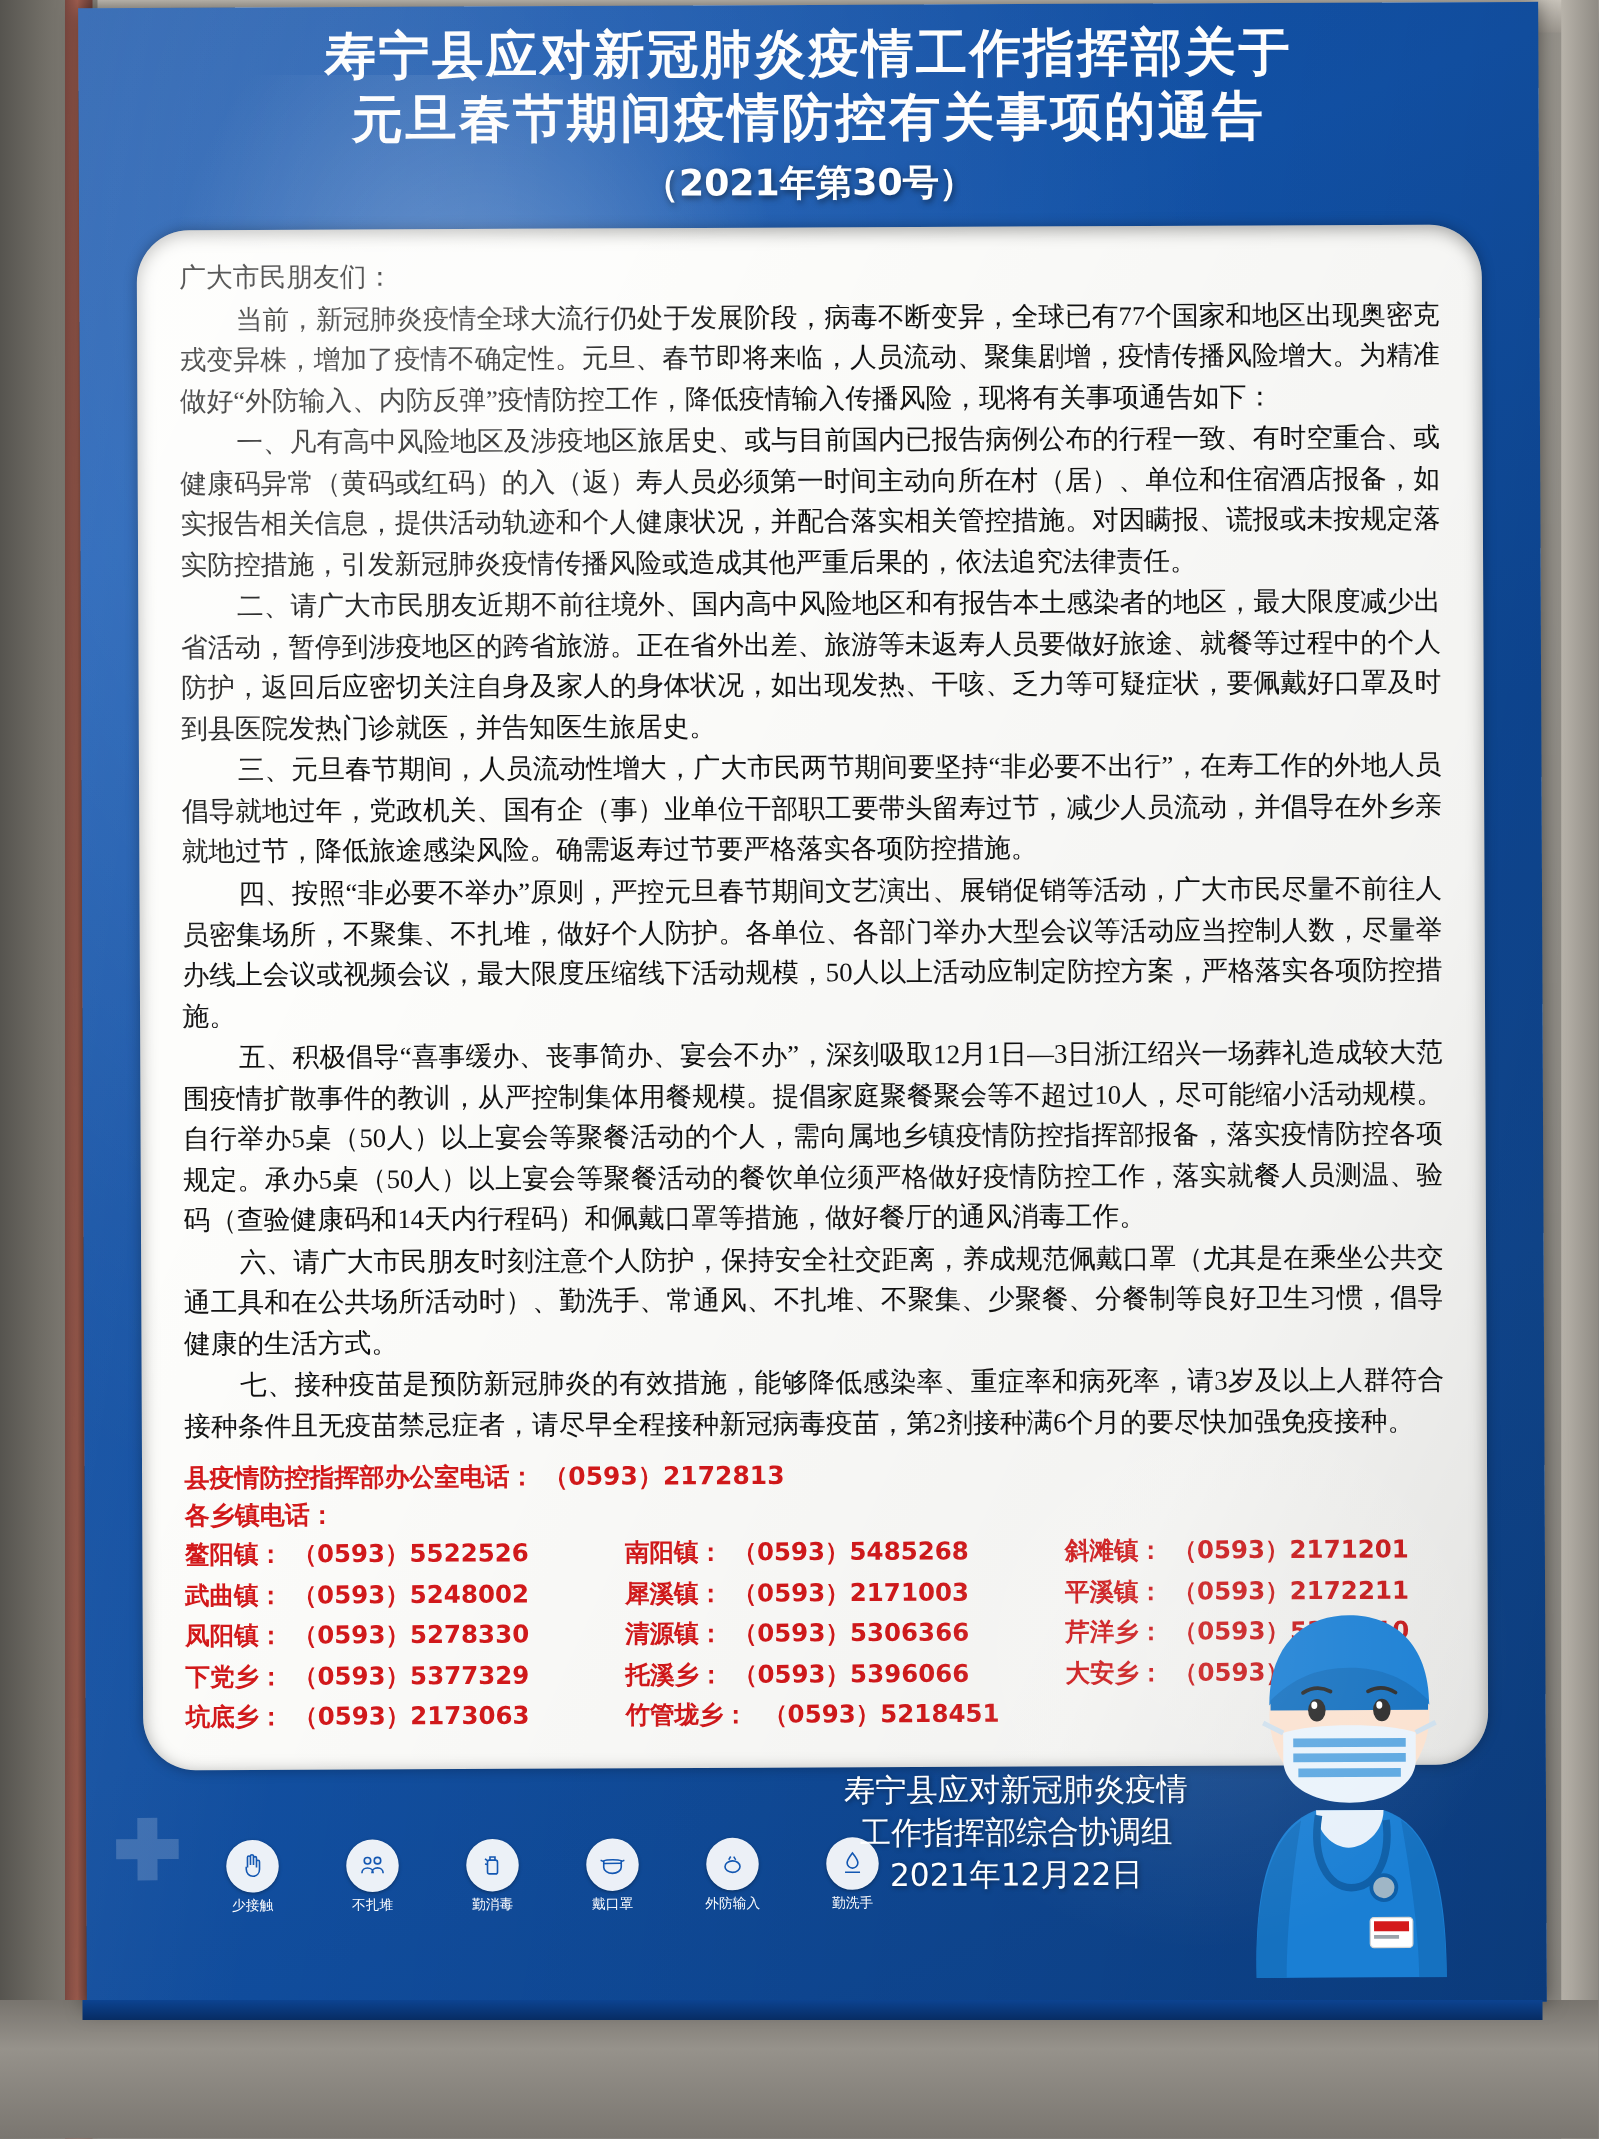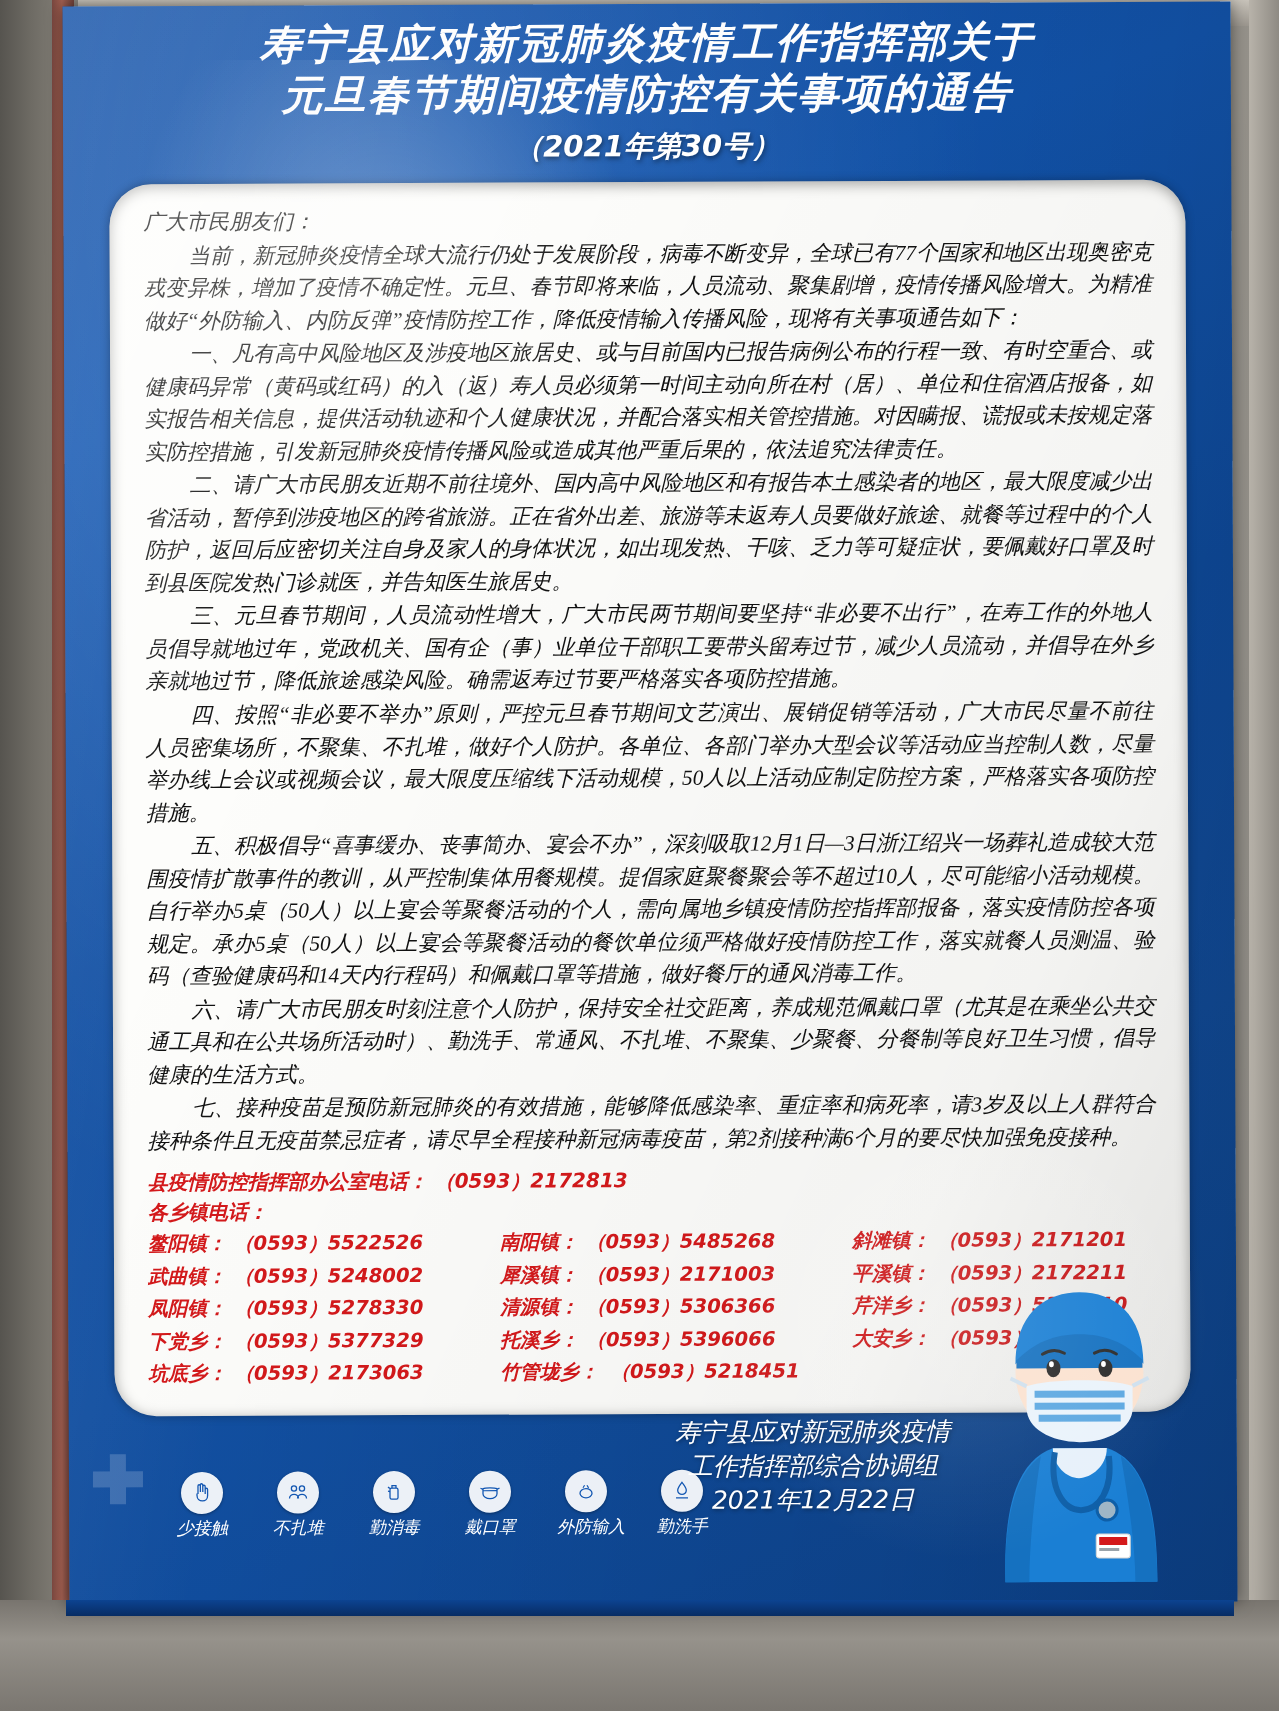--- a/index.html
+++ b/index.html
@@ -12,21 +12,20 @@
     height: 1711px;
     overflow: hidden;
     font-family: "Liberation Serif", "DejaVu Serif", serif;
   }
   #stage {
     position: relative;
     width: 1279px;
     height: 1711px;
     background: linear-gradient(110deg, #8d8a84 0%, #a7a39c 18%, #b9b4ab 30%, #9b978f 48%, #8a8781 100%);
     overflow: hidden;
-    font-style: italic;
   }
   
   .wall-left {
     position: absolute;
     left: 0; top: 0;
     width: 78px; height: 1711px;
     background: linear-gradient(90deg, #56544f 0%, #6e6b64 40%, #8c8880 100%);
   }
   .wall-left-strip {
     position: absolute;
@@ -205,21 +204,21 @@
     margin: 0 auto 3px auto;
     border-radius: 50%;
     background: rgba(255,255,255,.92);
     display: flex; align-items: center; justify-content: center;
     color: #1357b2;
     font-size: 20px;
     box-shadow: 0 1px 3px rgba(0,0,0,.35);
   }
   .icon-label {
     font-family: "DejaVu Sans", "Liberation Sans", sans-serif;
-    font-size: 17px;
+    font-size: 11px;
     color: #ffffff;
     white-space: nowrap;
   }
 
   
   .mascot { position: absolute; right: 4px; bottom: -6px; width: 230px; height: 330px; z-index: 5; }
   .floor {
     position: absolute;
     left: 0; top: 1600px;
     width: 1279px; height: 111px;

